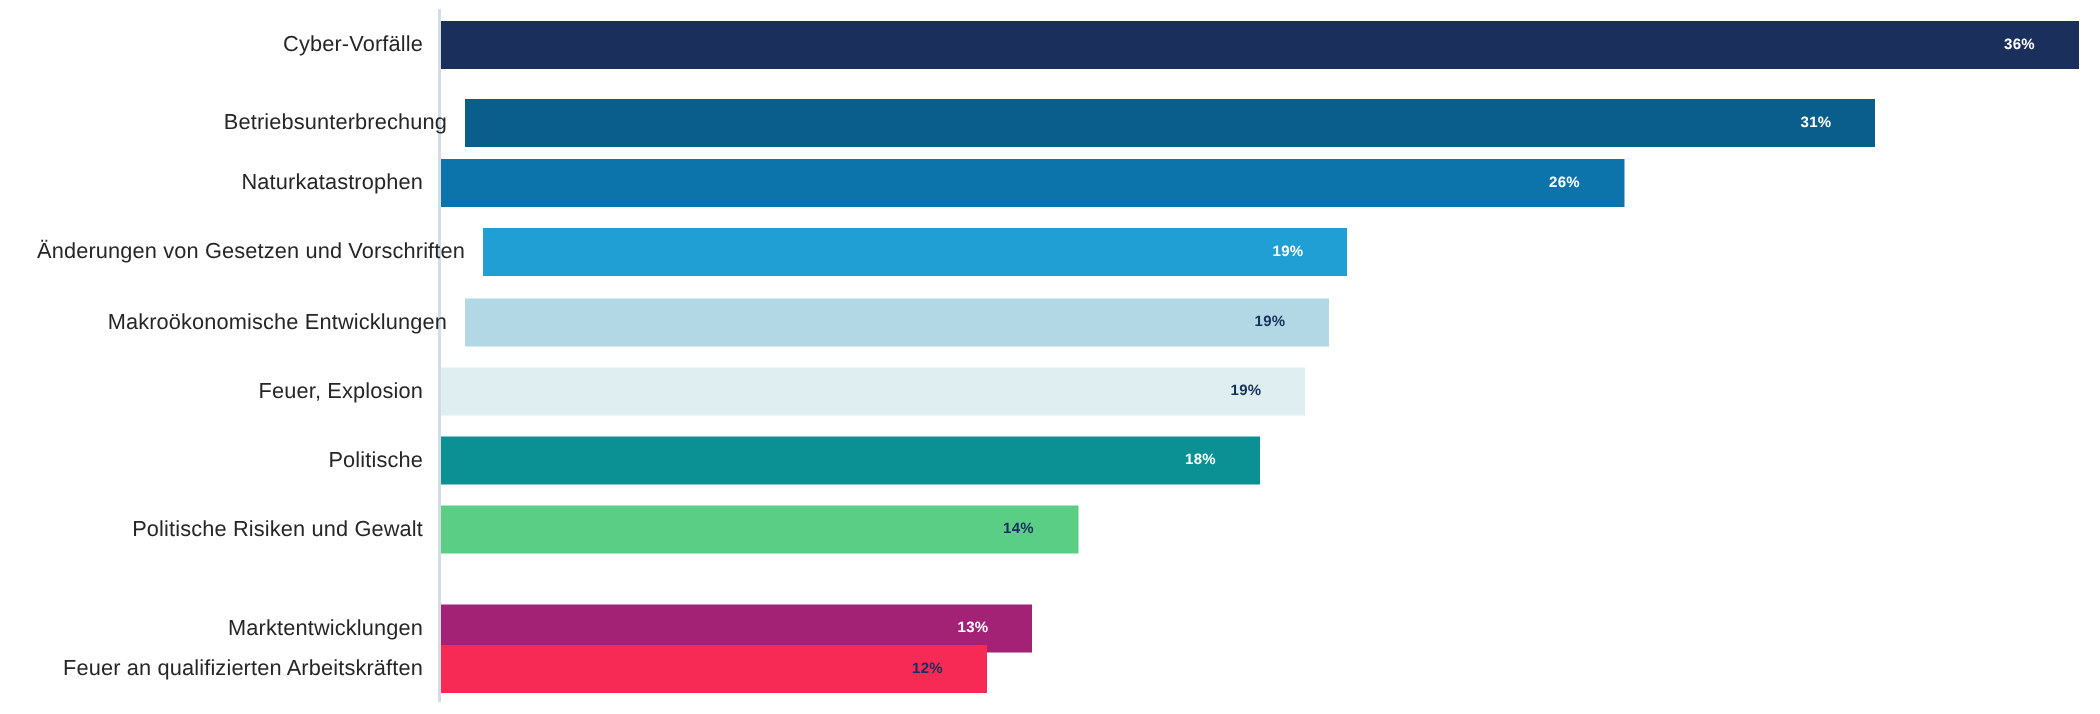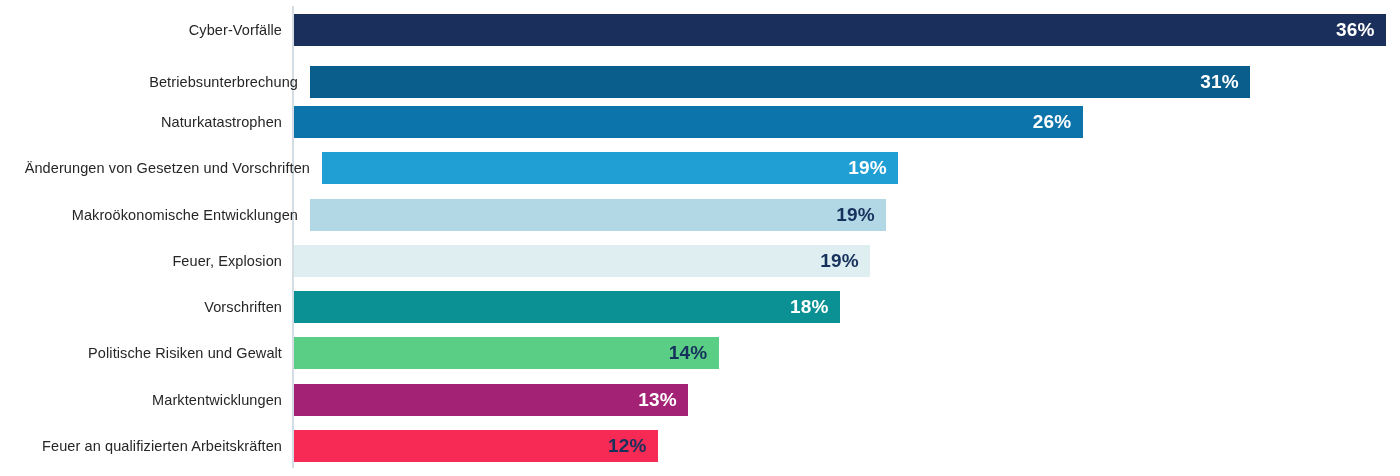--- a/index.html
+++ b/index.html
@@ -53,21 +53,21 @@
     left: 294px;
     top: 50%;
     transform: translateY(-50%);
     height: 32px;
     border-radius: 0;
   }
   .bar-value {
     position: absolute;
     top: 50%;
     transform: translateY(-50%);
-    font-size: 19px;
+    font-size: 10px;
     font-weight: bold;
     letter-spacing: 0.2px;
     white-space: nowrap;
   }
 </style>
 </head>
 <body>
 
 <div id="chart-root">
   <div class="plot-area">
@@ -97,30 +97,30 @@
           <div class="cat-label">Makroökonomische Entwicklungen</div>
           <div class="bar" style="width: 576.333px; background: rgb(179, 216, 229);"></div>
           <div class="bar-value" style="color: rgb(22, 49, 92); left: 820.333px;">19%</div>
         </div>
         <div class="bar-row" style="top: 237px;">
           <div class="cat-label">Feuer, Explosion</div>
           <div class="bar" style="width: 576.333px; background: rgb(223, 238, 240);"></div>
           <div class="bar-value" style="color: rgb(22, 49, 92); left: 820.333px;">19%</div>
         </div>
         <div class="bar-row" style="top: 283.2px;">
-          <div class="cat-label">Vorschriften</div>
+          <div class="cat-label">Politische</div>
           <div class="bar" style="width: 546px; background: rgb(11, 145, 147);"></div>
           <div class="bar-value" style="color: rgb(255, 255, 255); left: 790px;">18%</div>
         </div>
         <div class="bar-row" style="top: 329.4px;">
           <div class="cat-label">Politische Risiken und Gewalt</div>
           <div class="bar" style="width: 424.667px; background: rgb(91, 206, 133);"></div>
           <div class="bar-value" style="color: rgb(22, 49, 92); left: 668.667px;">14%</div>
         </div>
-        <div class="bar-row" style="top: 376px;">
+        <div class="bar-row" style="top: 395px;">
           <div class="cat-label">Marktentwicklungen</div>
           <div class="bar" style="width: 394.333px; background: rgb(163, 34, 117);"></div>
           <div class="bar-value" style="color: rgb(255, 255, 255); left: 638.333px;">13%</div>
         </div>
         <div class="bar-row" style="top: 421.8px;">
           <div class="cat-label">Feuer an qualifizierten Arbeitskräften</div>
           <div class="bar" style="width: 364px; background: rgb(247, 42, 85);"></div>
           <div class="bar-value" style="color: rgb(22, 49, 92); left: 608px;">12%</div>
         </div>
       </div>

